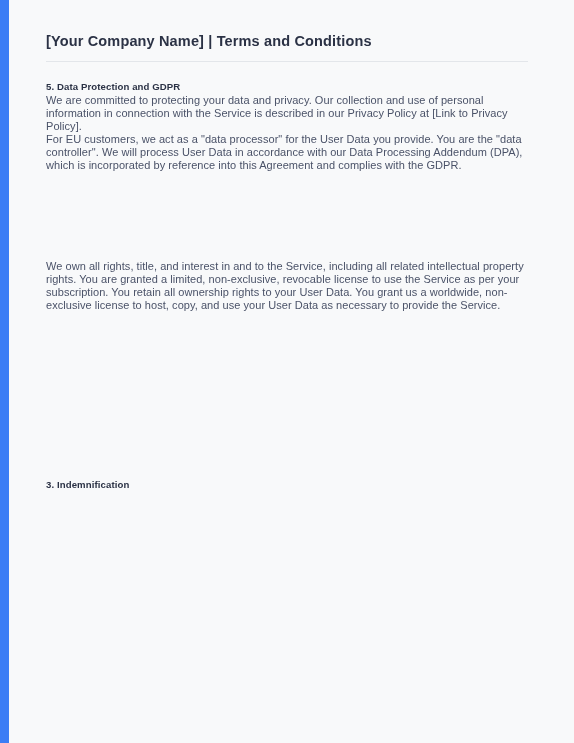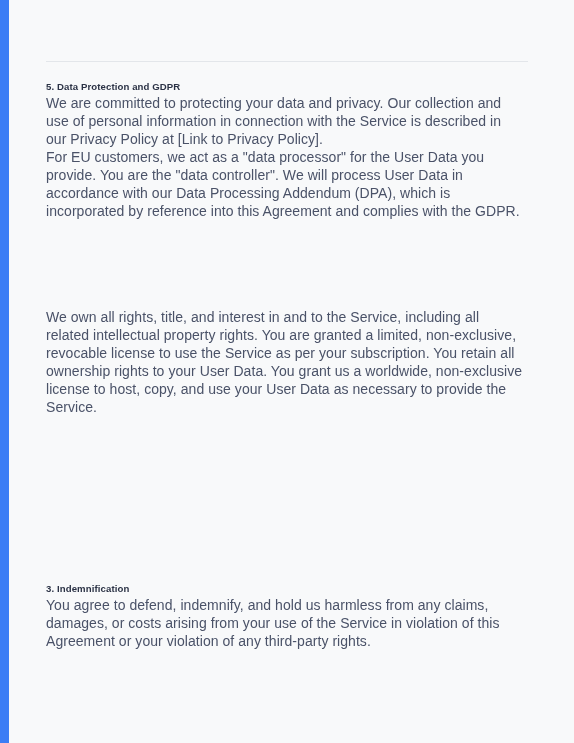--- a/index.html
+++ b/index.html
@@ -65,23 +65,23 @@
   }
   .section-heading {
     font-size: 9.6px;
     font-weight: bold;
     color: #2b3245;
     line-height: 13px;
     margin: 0 0 1px 0;
     letter-spacing: 0.1px;
   }
   .section-body {
-    font-size: 14px;
+    font-size: 11px;
     color: #4a5268;
-    line-height: 18px;
+    line-height: 13px;
     margin: 0;
     letter-spacing: 0.05px;
   }
   .section-body .para {
     margin: 0;
   }
   .lead-in {
     font-weight: bold;
     color: #2b3245;
   }
@@ -101,20 +101,21 @@
 </style>
 </head>
 <body>
 
 <div class="page">
 
   <div class="accent-bar"></div>
 
   <div class="content">
 
+    <div class="doc-title">[Your Company Name] | Terms and Conditions</div>
 
     <div class="title-rule"></div>
 
     <div class="sections">
 
       <div class="section">
         <div class="section-heading">5. Data Protection and GDPR</div>
         <div class="section-body">
           <p class="para">We are committed to protecting your data and privacy. Our collection and use of personal information in connection with the Service is described in our Privacy Policy at [Link to Privacy Policy].</p>
           <p class="para">For EU customers, we act as a "data processor" for the User Data you provide. You are the "data controller". We will process User Data in accordance with our Data Processing Addendum (DPA), which is incorporated by reference into this Agreement and complies with the GDPR.</p>
@@ -131,23 +132,20 @@
 
       <div class="gap-md"></div>
 
       <div class="section">
       </div>
 
       <div class="gap-lg"></div>
 
       <div class="section">
         <div class="section-heading">3. Indemnification</div>
-        <div class="section-body">
-          <p class="para">You agree to defend, indemnify, and hold us harmless from any claims, damages, or costs arising from your use of the Service in violation of this Agreement or your violation of any third-party rights.</p>
-        </div>
       </div>
 
     </div>
 
     <div class="footer">Page 4 of 5</div>
 
   </div>
 </div>
 
 </body></html>

